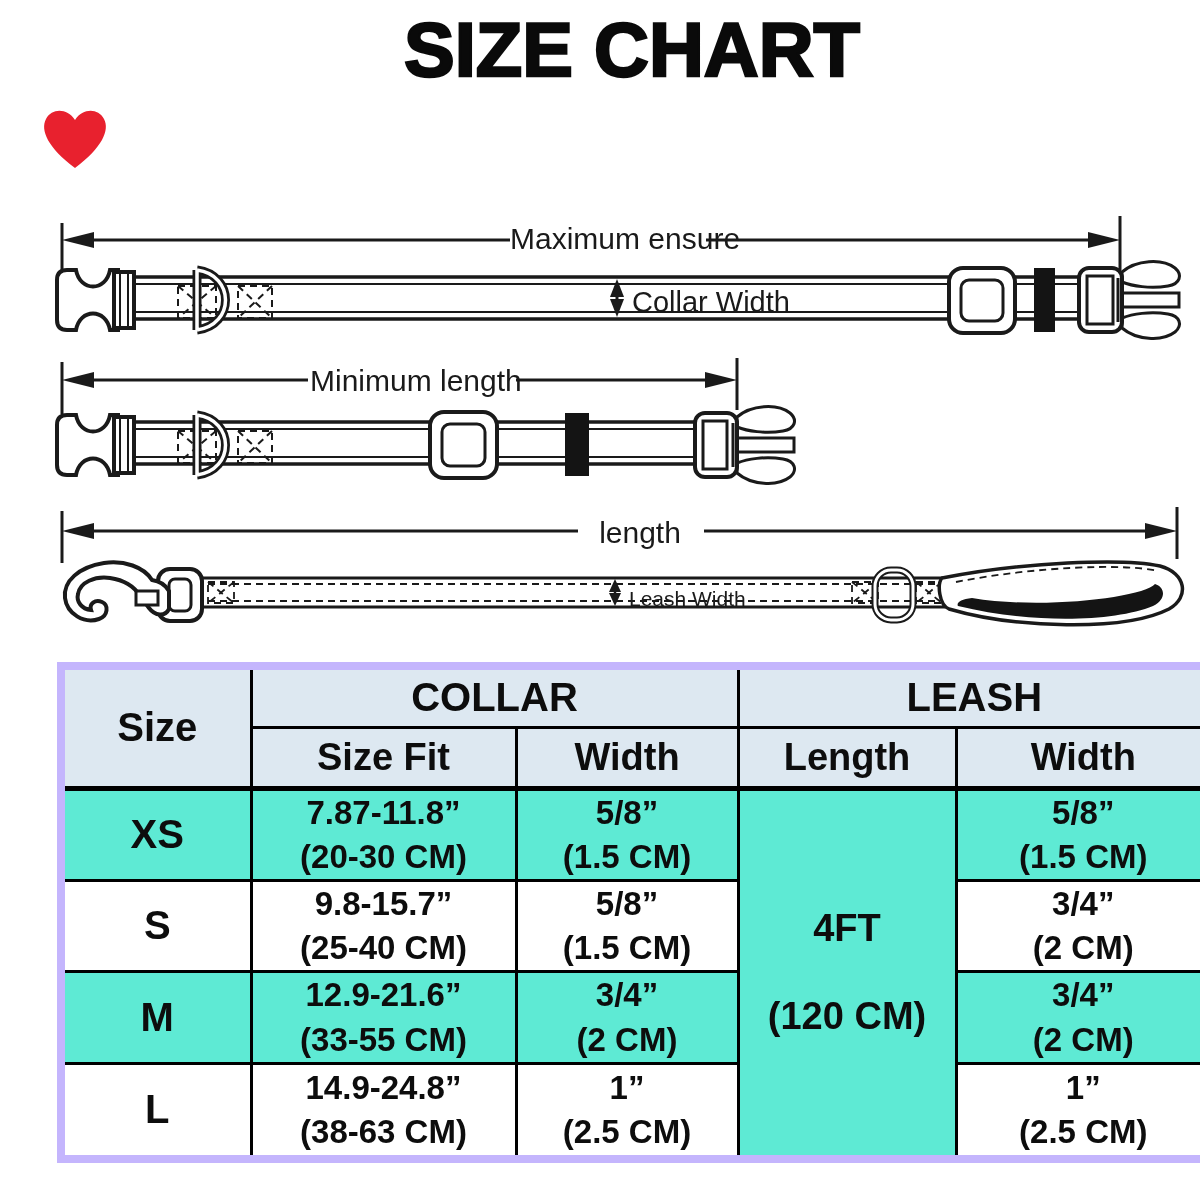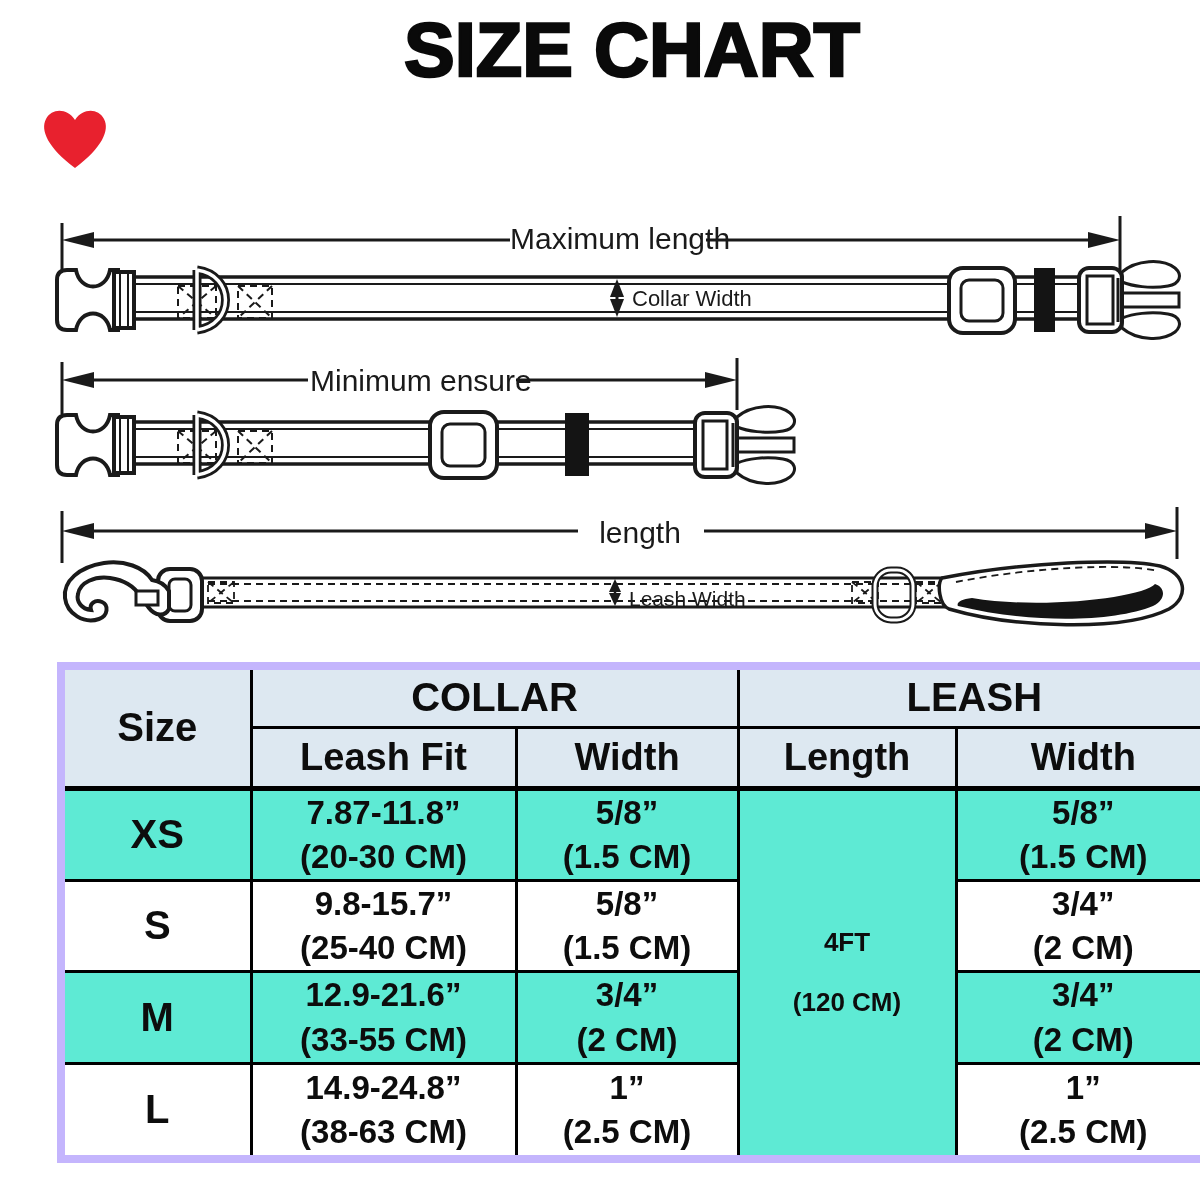--- a/index.html
+++ b/index.html
@@ -4,41 +4,41 @@
 <style>
   html,body{margin:0;padding:0;background:#fff;}
   #page{position:relative;width:1200px;height:1181px;background:#fff;overflow:hidden;
         font-family:"Liberation Sans",sans-serif;color:#111;margin-left:32px;}
   .abs{position:absolute;}
   #title{left:0;top:6px;width:1200px;text-align:center;font-size:76px;font-weight:900;
          letter-spacing:0px;color:#0a0a0a;-webkit-text-stroke:2.5px #0a0a0a;}
   #intro-text{left:90px;top:102px;width:1085px;font-size:36px;line-height:1.42;color:#151515;}
   .dimlabel{font-size:30px;color:#1a1a1a;white-space:nowrap;}
   #label-max{left:478px;top:222px;width:198px;text-align:center;}
-  #label-collar-width{left:600px;top:286px;font-size:22px;}
+  #label-collar-width{left:600px;top:286px;font-size:29px;}
   #label-min{left:278px;top:364px;width:204px;text-align:center;}
   #label-length{left:548px;top:516px;width:120px;text-align:center;}
   #label-leash-width{left:597px;top:587px;font-size:21px;}
   svg{position:absolute;left:0;display:block;}
   #svg-collar-max{top:212px;} #svg-collar-min{top:357px;} #svg-leash{top:505px;}
   .ink{stroke:#1a1a1a;fill:none;}
   .fillw{fill:#fff;stroke:#1a1a1a;}
   .fillb{fill:#141414;stroke:none;}
   .dash{stroke:#1a1a1a;fill:none;stroke-dasharray:7 5;}
   table{position:absolute;left:25px;top:662px;width:1152px;border-collapse:collapse;
         table-layout:fixed;border:8px solid #c4b5fd;}
   th,td{border:3px solid #000;text-align:center;vertical-align:middle;padding:0;color:#0d0d0d;}
   .hrow1 th,.hrow2 th{background:#dde8f1;font-weight:700;}
   .hrow1 th{font-size:40px;}
   .hrow2 th{font-size:38px;border-bottom:5px solid #000;}
   th.size-h{font-size:40px;border-bottom:5px solid #000;}
   td{font-size:33px;font-weight:700;white-space:pre-line;line-height:1.34;background:#fff;}
   td.size-c{font-size:40px;}
   tr.shaded td{background:#5eead4;}
-  td.merged{background:#f4c9a6;font-size:26px;line-height:1.15;}
+  td.merged{background:#f4c9a6;font-size:38px;line-height:1.15;}
 </style>
 </head>
 <body>
 
 <div id="page">
 
   <div id="title" class="abs">SIZE CHART</div>
 
   <svg class="abs" style="left:8px;top:106px;" width="70" height="66" viewBox="0 0 70 66">
     <path d="M35 62 C8 42 0 24 6 13 C12 2 27 2 35 14 C43 2 58 2 64 13 C70 24 62 42 35 62 Z" fill="#e8212e"></path>
@@ -88,21 +88,21 @@
       <rect class="fillw" x="1055" y="64" width="26" height="48" stroke-width="3"></rect>
       <line class="ink" x1="1086" y1="66" x2="1086" y2="110" stroke-width="3"></line>
     </g>
     <g>
       <path class="fillw" d="M86,58 L78,58 C74,80 48,80 44,58 L35,58 C28,58 25,62 25,68 L25,108 C25,114 28,118 35,118 L44,118 C48,96 74,96 78,118 L86,118 Z" stroke-width="4"></path>
       <rect class="fillw" x="82" y="60" width="20" height="56" stroke-width="4"></rect>
       <line class="ink" x1="88" y1="62" x2="88" y2="114" stroke-width="2"></line>
       <line class="ink" x1="96" y1="62" x2="96" y2="114" stroke-width="2"></line>
     </g>
   </svg>
-  <span id="label-max" class="abs dimlabel">Maximum length</span>
+  <span id="label-max" class="abs dimlabel">Maximum ensure</span>
   <span id="label-collar-width" class="abs dimlabel">Collar Width</span>
 
   <svg id="svg-collar-min" width="1200" height="152" viewBox="0 0 1200 152">
     <g>
       <line class="ink" x1="30" y1="5" x2="30" y2="57" stroke-width="3"></line>
       <line class="ink" x1="705" y1="1" x2="705" y2="53" stroke-width="3"></line>
       <line class="ink" x1="44" y1="23" x2="276" y2="23" stroke-width="3"></line>
       <line class="ink" x1="484" y1="23" x2="693" y2="23" stroke-width="3"></line>
       <polygon points="30,23 62,15 62,31" fill="#1a1a1a"></polygon>
       <polygon points="705,23 673,15 673,31" fill="#1a1a1a"></polygon>
@@ -137,21 +137,21 @@
       <rect class="fillw" x="671" y="64" width="24" height="48" stroke-width="3"></rect>
       <line class="ink" x1="701" y1="66" x2="701" y2="110" stroke-width="3"></line>
     </g>
     <g>
       <path class="fillw" d="M86,58 L78,58 C74,80 48,80 44,58 L35,58 C28,58 25,62 25,68 L25,108 C25,114 28,118 35,118 L44,118 C48,96 74,96 78,118 L86,118 Z" stroke-width="4"></path>
       <rect class="fillw" x="82" y="60" width="20" height="56" stroke-width="4"></rect>
       <line class="ink" x1="88" y1="62" x2="88" y2="114" stroke-width="2"></line>
       <line class="ink" x1="96" y1="62" x2="96" y2="114" stroke-width="2"></line>
     </g>
   </svg>
-  <span id="label-min" class="abs dimlabel">Minimum ensure</span>
+  <span id="label-min" class="abs dimlabel">Minimum length</span>
 
   <svg id="svg-leash" width="1200" height="162" viewBox="0 0 1200 162">
     <g>
       <line class="ink" x1="30" y1="6" x2="30" y2="58" stroke-width="3"></line>
       <line class="ink" x1="1145" y1="2" x2="1145" y2="54" stroke-width="3"></line>
       <line class="ink" x1="44" y1="26" x2="546" y2="26" stroke-width="3"></line>
       <line class="ink" x1="672" y1="26" x2="1133" y2="26" stroke-width="3"></line>
       <polygon points="30,26 62,18 62,34" fill="#1a1a1a"></polygon>
       <polygon points="1145,26 1113,18 1113,34" fill="#1a1a1a"></polygon>
     </g>
@@ -203,21 +203,21 @@
       <col style="width:218px">
         <col style="width:257px">
     </colgroup>
     <tbody>
         <tr class="hrow1" style="height:61px;">
       <th rowspan="2" class="size-h">Size</th>
       <th colspan="2">COLLAR</th>
       <th colspan="2">LEASH</th>
     </tr>
     <tr class="hrow2" style="height:61px;">
-      <th>Leash Fit</th>
+      <th>Size Fit</th>
       <th>Width</th>
       <th>Length</th>
       <th>Width</th>
     </tr>
     <tr class="shaded" style="height:88px;">
       <td class="size-c">XS</td>
       <td>7.87-11.8”
 (20-30 CM)</td>
       <td>5/8”
 (1.5 CM)</td>

